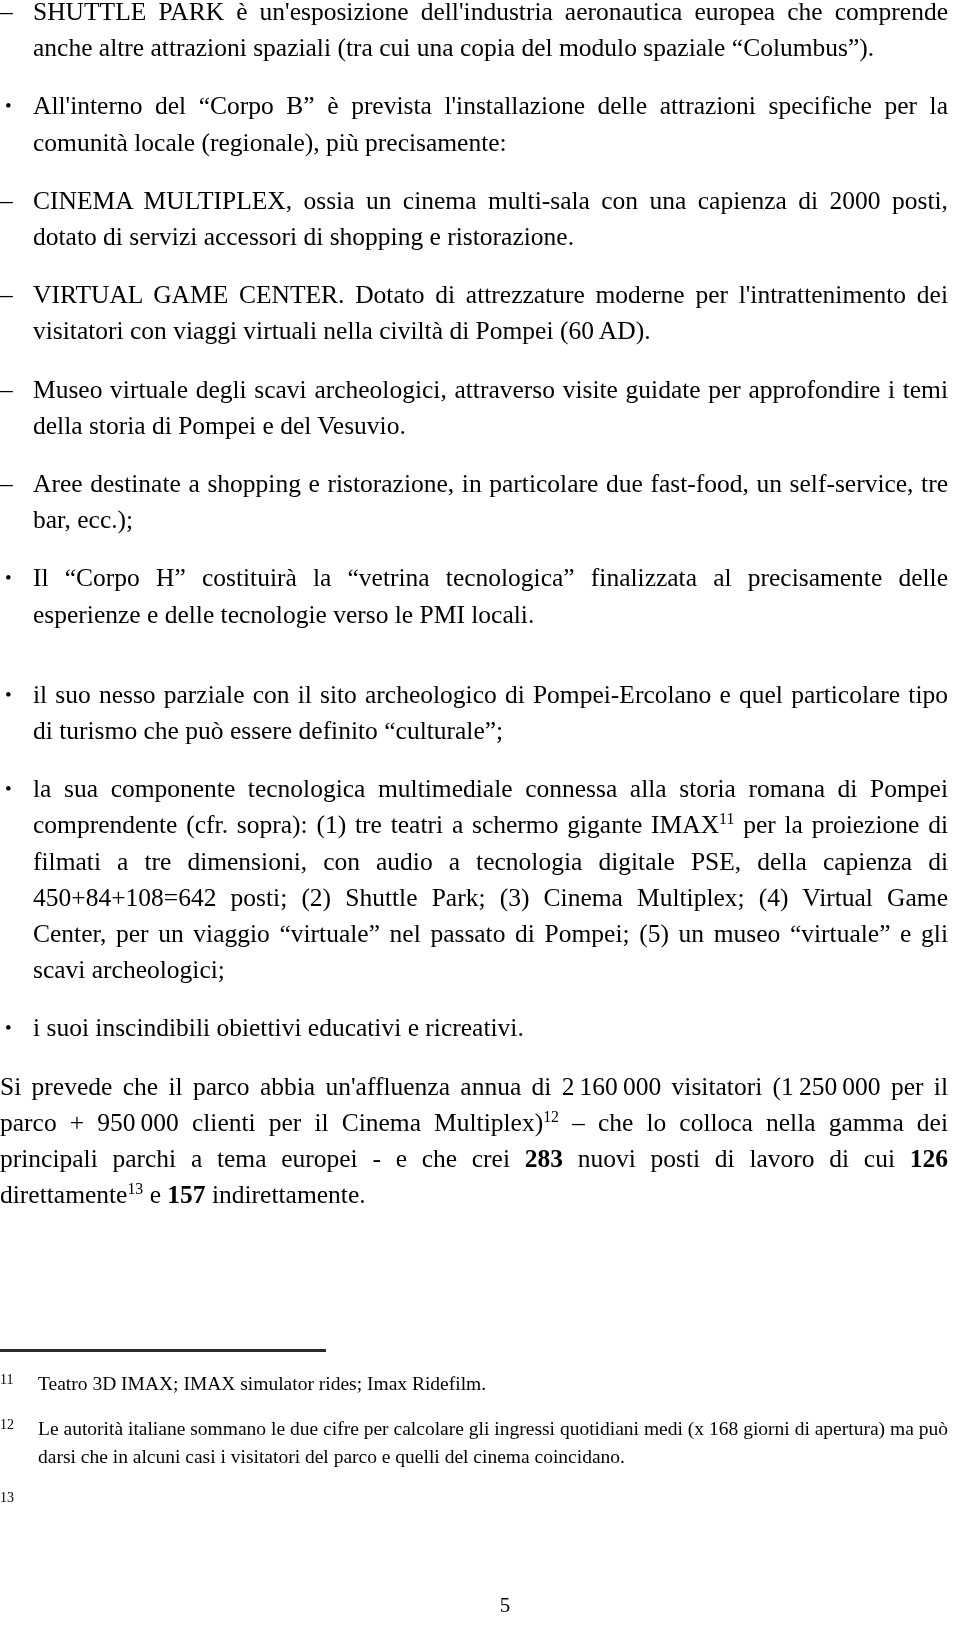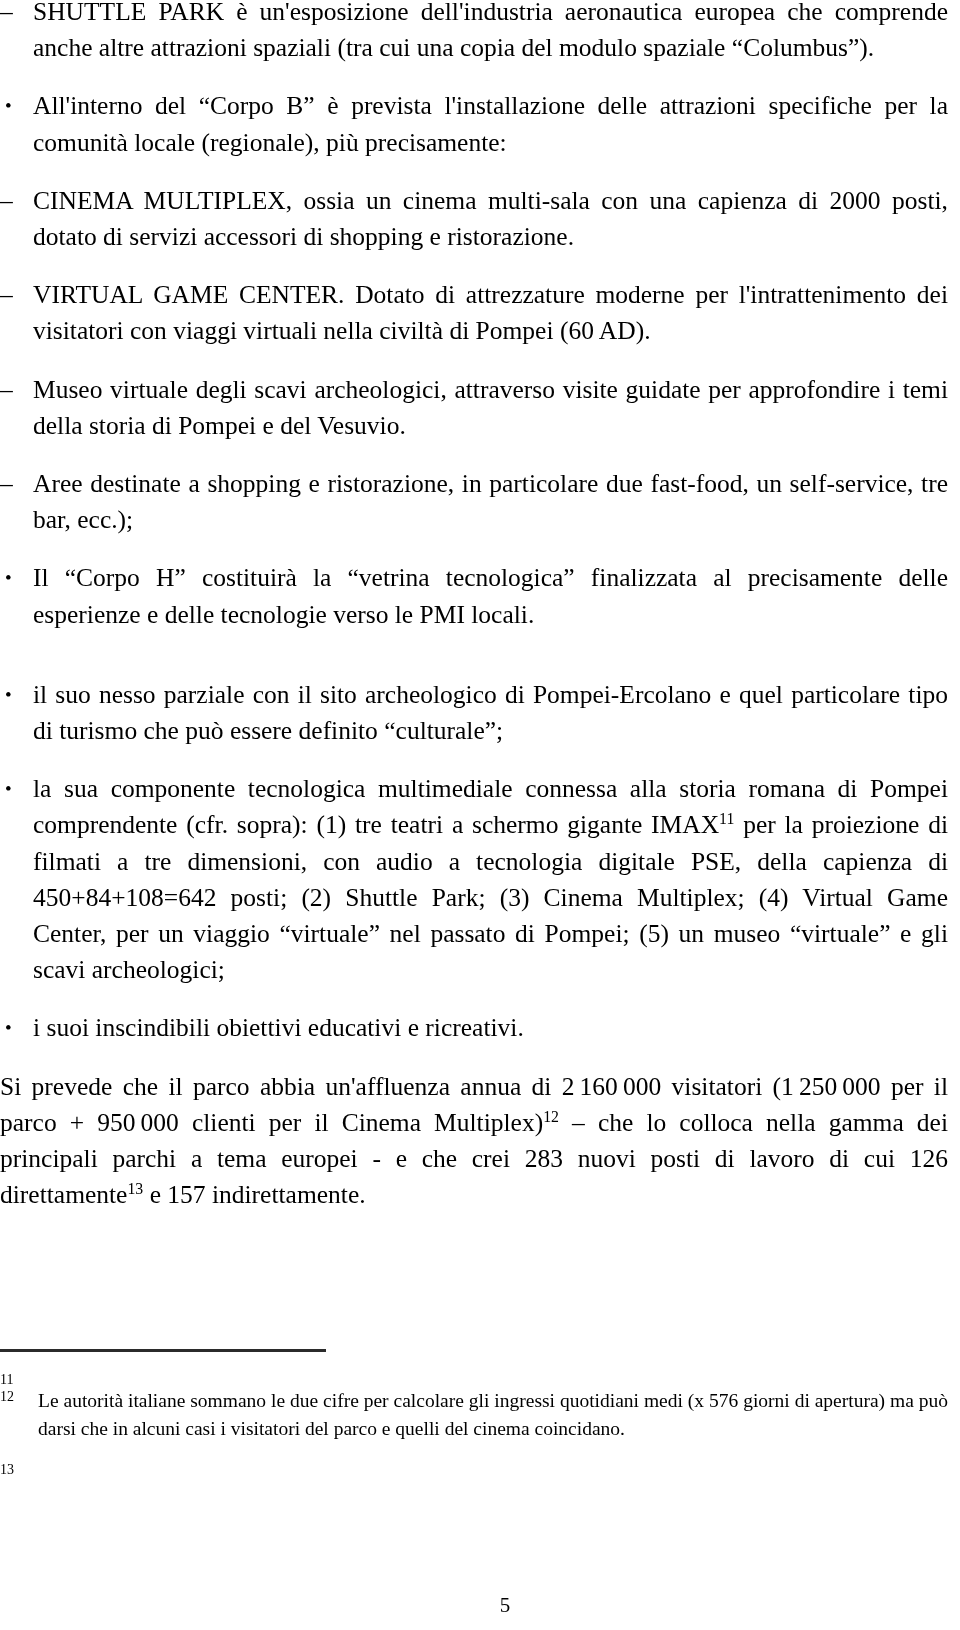--- a/index.html
+++ b/index.html
@@ -71,21 +71,21 @@
     margin-left: -33px;
     width: 948px;
   }
   .gap-md { height: 22px; }
 
   sup {
     font-size: 0.62em;
     vertical-align: super;
     line-height: 0;
   }
-  b, .bold { font-weight: normal; }
+  b, .bold { font-weight: bold; }
 
   
   .footnote-rule {
     position: absolute;
     left: 0;
     top: 1349px;
     width: 326px;
     height: 0;
     border-top: 3px solid #2b2b2b;
   }
@@ -205,25 +205,26 @@
     <p class="para plain"><span>Si prevede che il parco abbia un'affluenza annua di 2 160 000 visitatori (1 250 000 per il parco + 950 000 clienti per il Cinema Multiplex)</span><sup>12</sup><span> – che lo colloca nella gamma dei principali parchi a tema europei - e che crei </span><b>283</b><span> nuovi posti di lavoro di cui </span><b>126</b><span> direttamente</span><sup>13</sup><span> e </span><b>157</b><span> indirettamente.</span></p>
 
   </div>
 
   <div class="footnote-rule"></div>
 
   <div class="footnotes">
 
     <div class="fn">
       <span class="fn-num">11</span>
+      <span>Teatro 3D IMAX; IMAX simulator rides; Imax Ridefilm.</span>
     </div>
 
     <div class="fn">
       <span class="fn-num">12</span>
-      <span>Le autorità italiane sommano le due cifre per calcolare gli ingressi quotidiani medi (x 576 giorni di apertura) ma può darsi che in alcuni casi i visitatori del parco e quelli del cinema coincidano.</span>
+      <span>Le autorità italiane sommano le due cifre per calcolare gli ingressi quotidiani medi (x 168 giorni di apertura) ma può darsi che in alcuni casi i visitatori del parco e quelli del cinema coincidano.</span>
     </div>
 
     <div class="fn">
       <span class="fn-num">13</span>
     </div>
 
   </div>
 
   <div class="page-number">
     <span>5</span>

